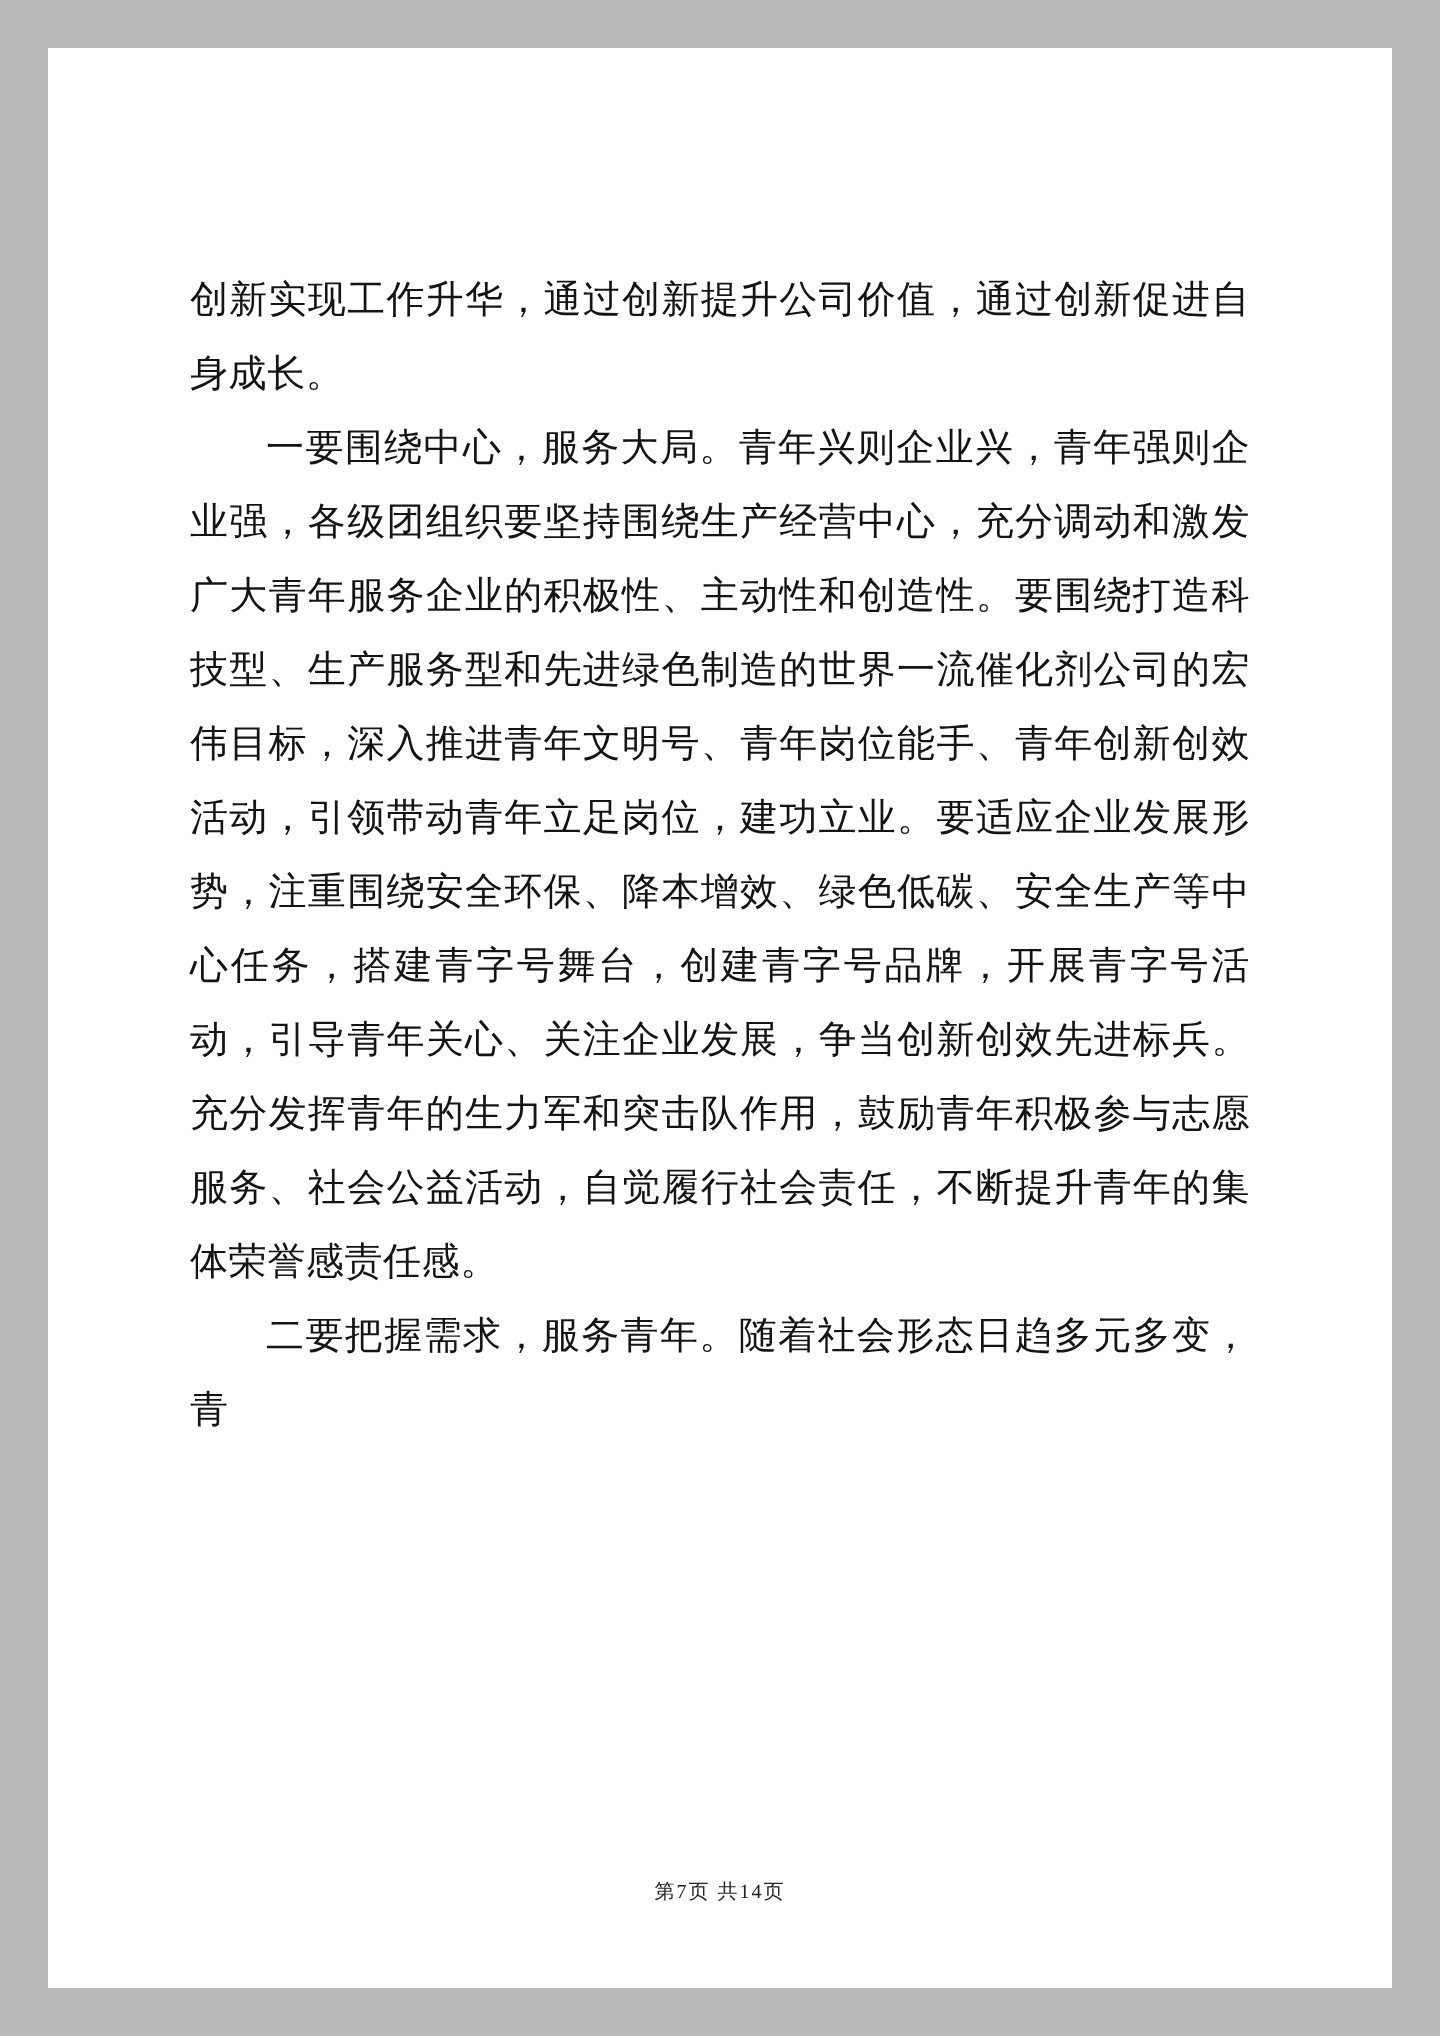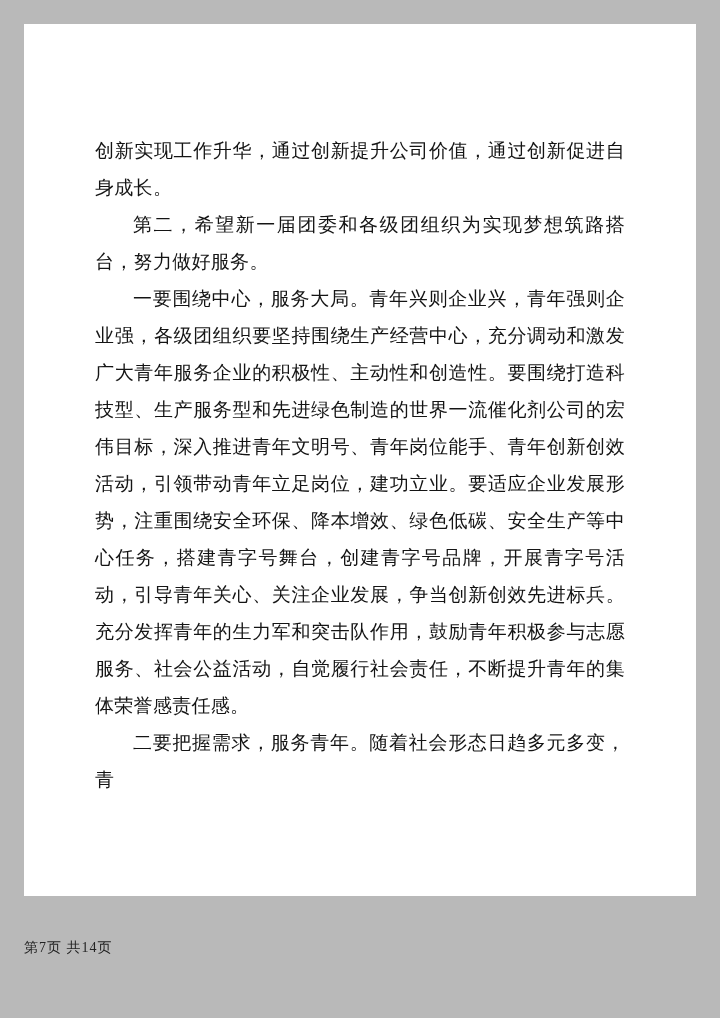--- a/index.html
+++ b/index.html
@@ -13,21 +13,21 @@
       background: #b9b9b9;
       font-family: "Liberation Serif", "DejaVu Serif", serif;
       position: relative;
       overflow: hidden;
     }
     .sheet {
       position: absolute;
       left: 24px;
       top: 24px;
       width: 672px;
-      height: 872px;
+      height: 970px;
       background: #ffffff;
     }
     .content {
       position: absolute;
       left: 71px;
       right: 71px;
       top: 108px;
     }
     .content p {
       margin: 0;
@@ -39,30 +39,29 @@
       letter-spacing: 0.3px;
     }
     .content p.indent {
       text-indent: 2em;
     }
     .page-footer {
       position: absolute;
       left: 0;
       right: 0;
       top: 915px;
-      text-align: left;
-      font-size: 14px;
+      text-align: center;
+      font-size: 10px;
       color: #222222;
       letter-spacing: 1px;
     }
   </style>
 </head>
 <body>
 
 <div class="sheet">
   <div class="content">
     <p>创新实现工作升华，通过创新提升公司价值，通过创新促进自身成长。</p>
-    <p class="indent">第二，希望新一届团委和各级团组织为实现梦想筑路搭台，努力做好服务。</p>
     <p class="indent">一要围绕中心，服务大局。青年兴则企业兴，青年强则企业强，各级团组织要坚持围绕生产经营中心，充分调动和激发广大青年服务企业的积极性、主动性和创造性。要围绕打造科技型、生产服务型和先进绿色制造的世界一流催化剂公司的宏伟目标，深入推进青年文明号、青年岗位能手、青年创新创效活动，引领带动青年立足岗位，建功立业。要适应企业发展形势，注重围绕安全环保、降本增效、绿色低碳、安全生产等中心任务，搭建青字号舞台，创建青字号品牌，开展青字号活动，引导青年关心、关注企业发展，争当创新创效先进标兵。充分发挥青年的生力军和突击队作用，鼓励青年积极参与志愿服务、社会公益活动，自觉履行社会责任，不断提升青年的集体荣誉感责任感。</p>
     <p class="indent">二要把握需求，服务青年。随着社会形态日趋多元多变，青</p>
   </div>
   <div class="page-footer">第7页 共14页</div>
 </div>
 
 </body></html>

